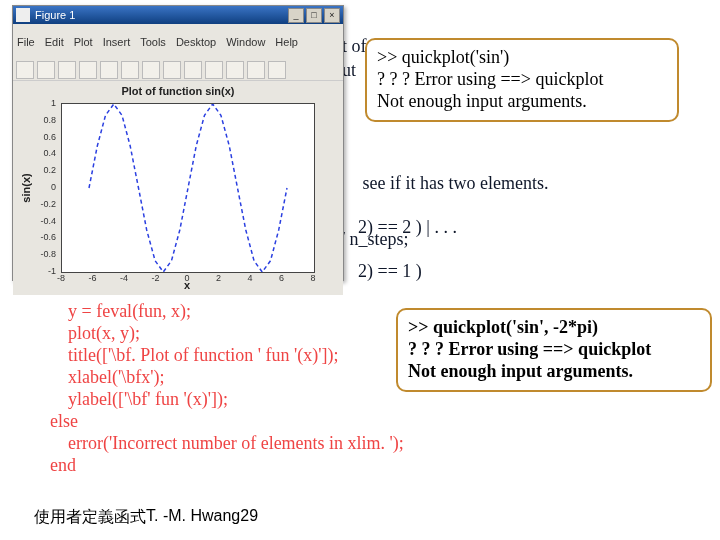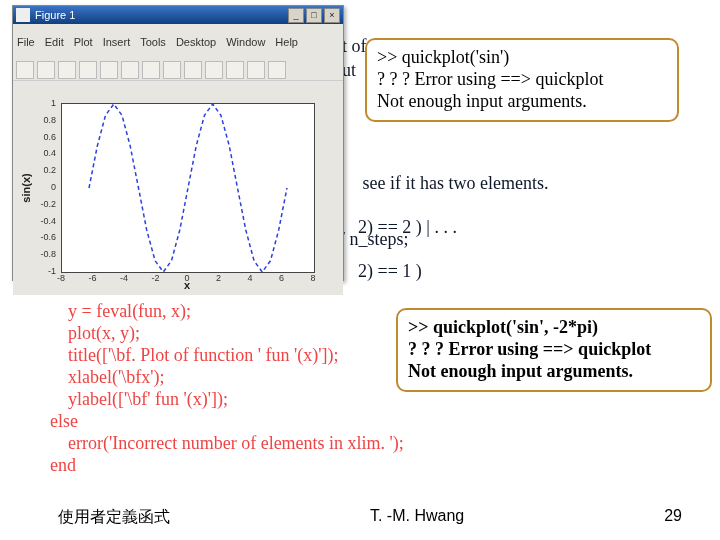--- a/index.html
+++ b/index.html
@@ -201,22 +201,22 @@
     white-space: pre;
     color: #ef4444;
   }
   
   .footer {
     position: absolute;
     bottom: 12px;
     left: 0;
     width: 720px;
     display: flex;
-    justify-content: space-between;
-    padding: 0 38px 0 58px;
+    justify-content: flex-start;
+    padding: 0 38px 0 34px;
     box-sizing: border-box;
     font-size: 16px;
   }
   .footL { font-family: "Microsoft JhengHei", "PingFang TC", sans-serif; }
   .footC { font-family: Arial; }
   .footR { font-family: Arial; }
 </style>
 </head>
 <body>
 
@@ -260,20 +260,21 @@
       <div class="tbbtn"></div>
       <div class="tbbtn"></div>
       <div class="tbbtn"></div>
       <div class="tbbtn"></div>
       <div class="tbbtn"></div>
       <div class="tbbtn"></div>
       <div class="tbbtn"></div>
       <div class="tbbtn"></div>
     </div>
     <div class="figarea">
+      <div class="axtitle">Plot of function sin(x)</div>
       <div class="ylabel">
           <span>sin(x)</span>
         </div>
       <div class="yticks">
           <div class="ytick" style="top: 168px;">-1</div>
           <div class="ytick" style="top: 151.2px;">-0.8</div>
           <div class="ytick" style="top: 134.4px;">-0.6</div>
           <div class="ytick" style="top: 117.6px;">-0.4</div>
           <div class="ytick" style="top: 100.8px;">-0.2</div>
           <div class="ytick" style="top: 84px;">0</div>

